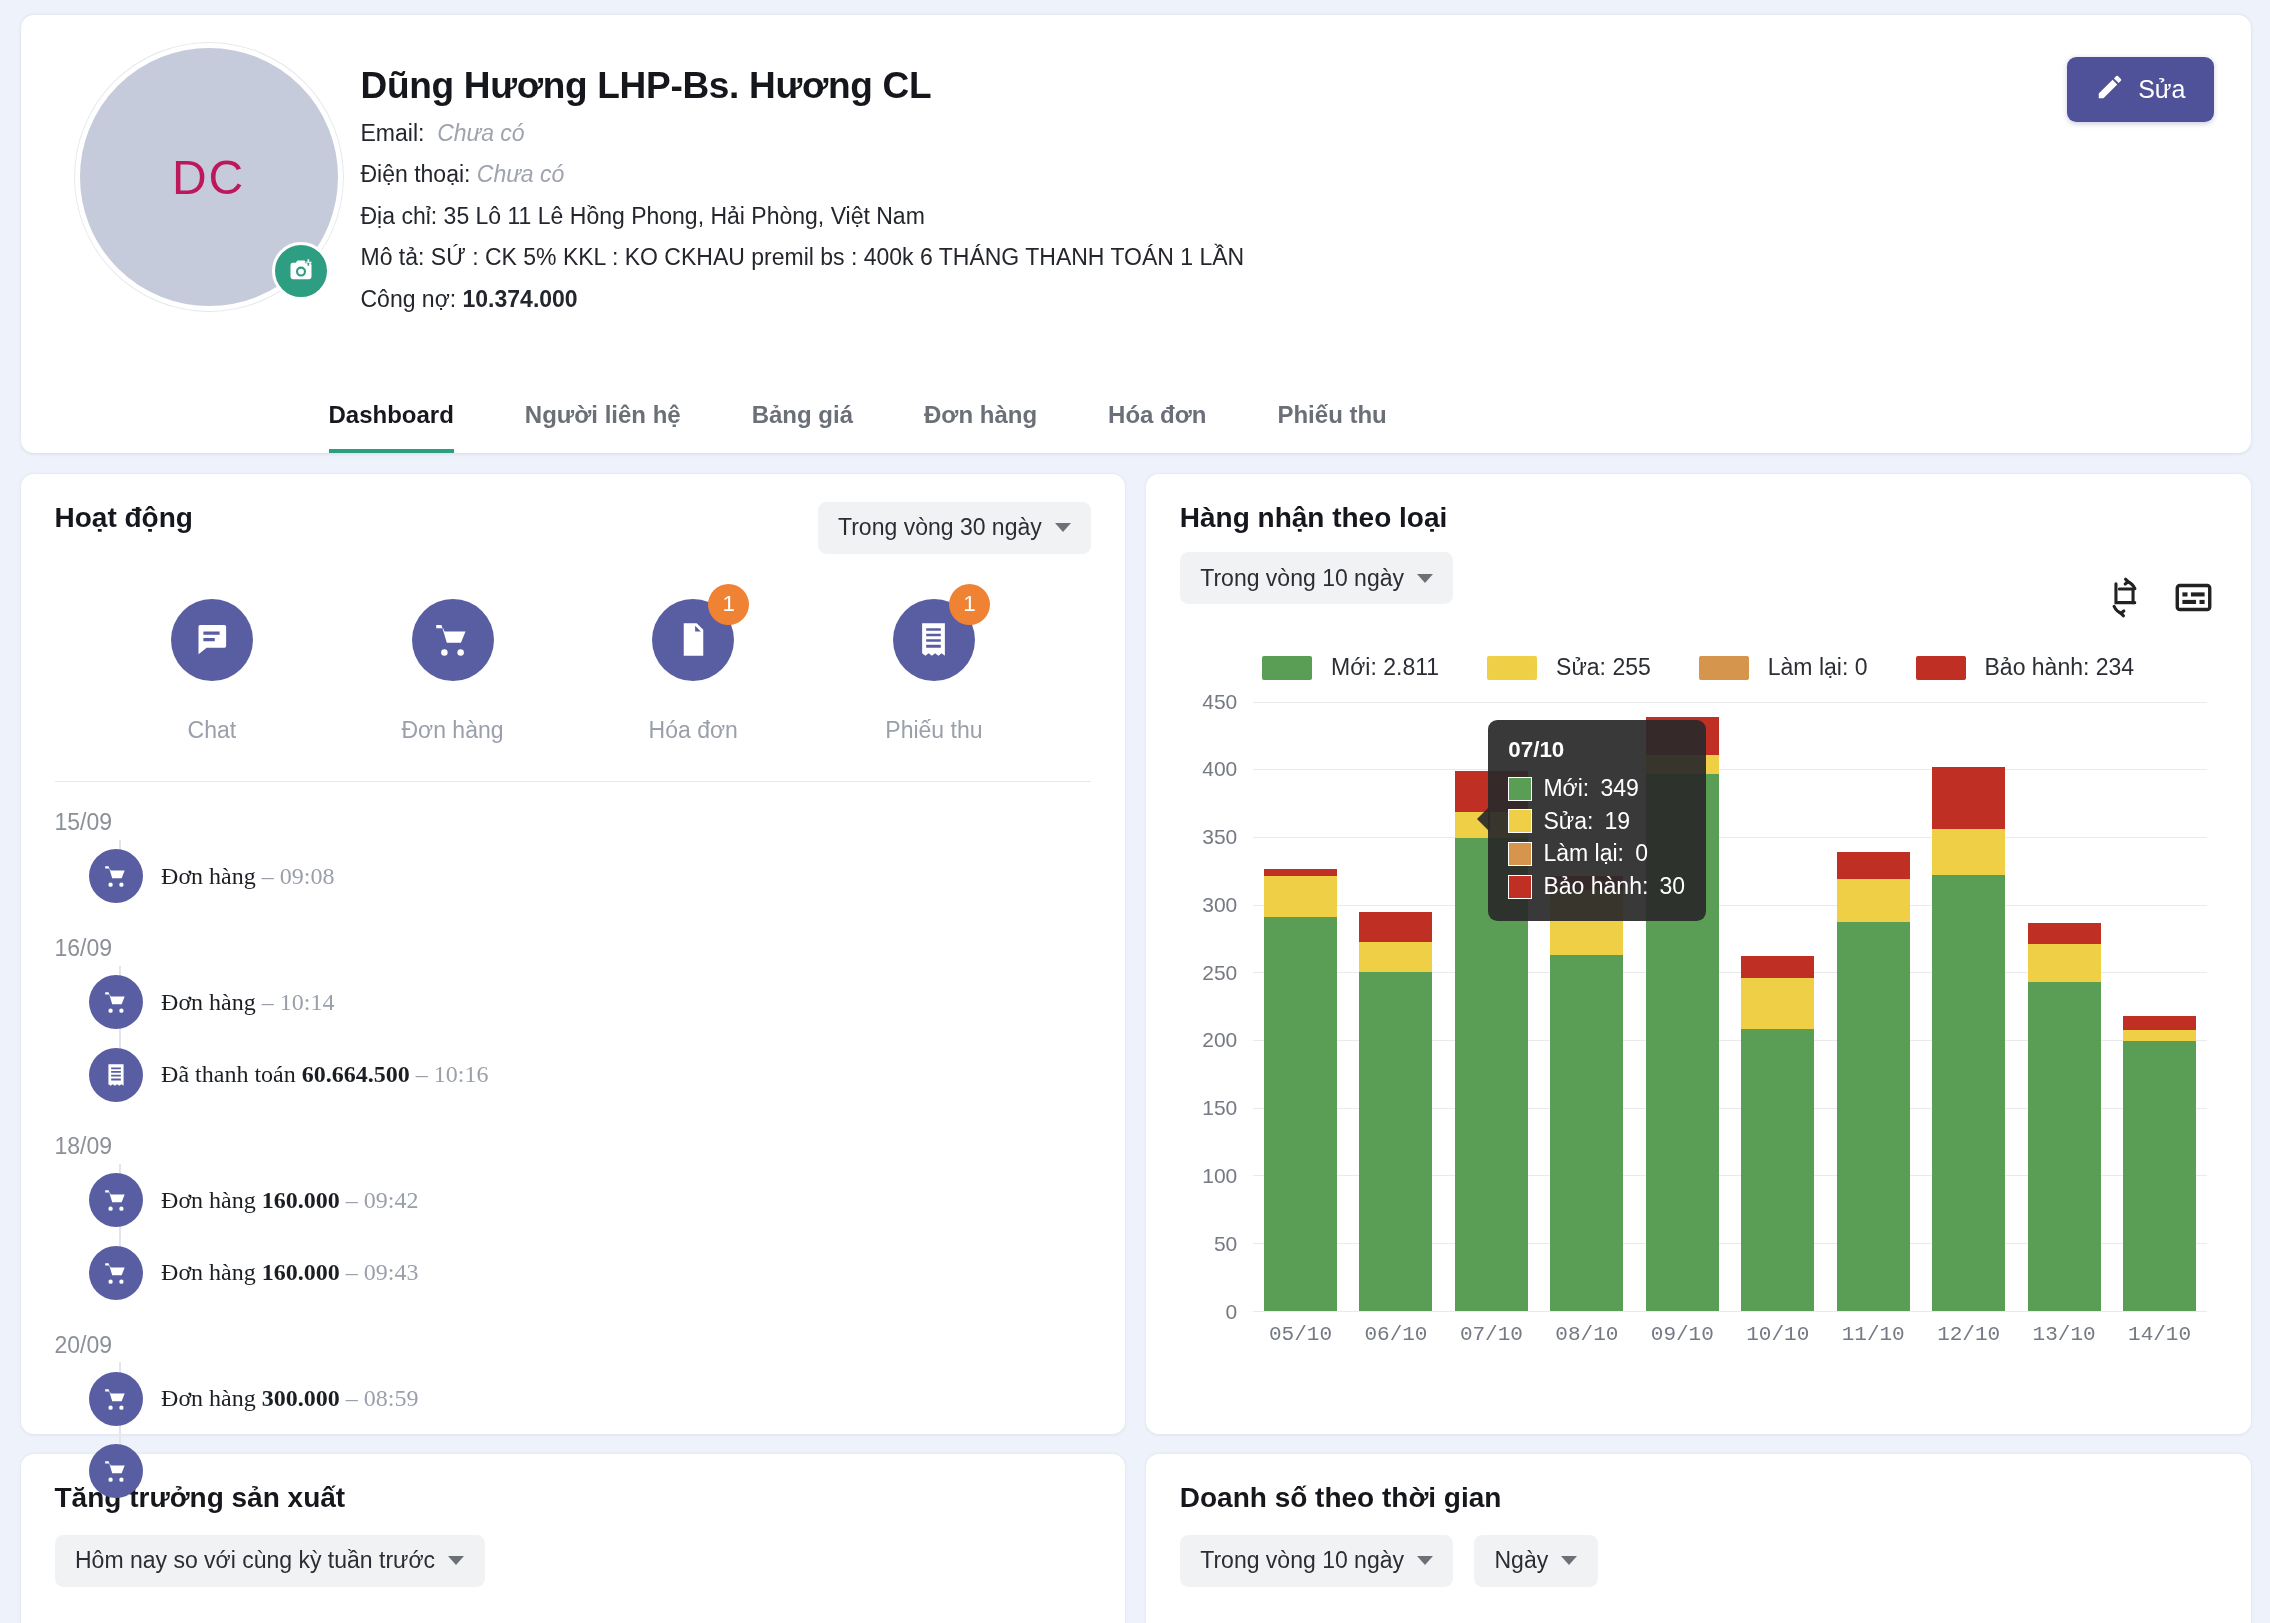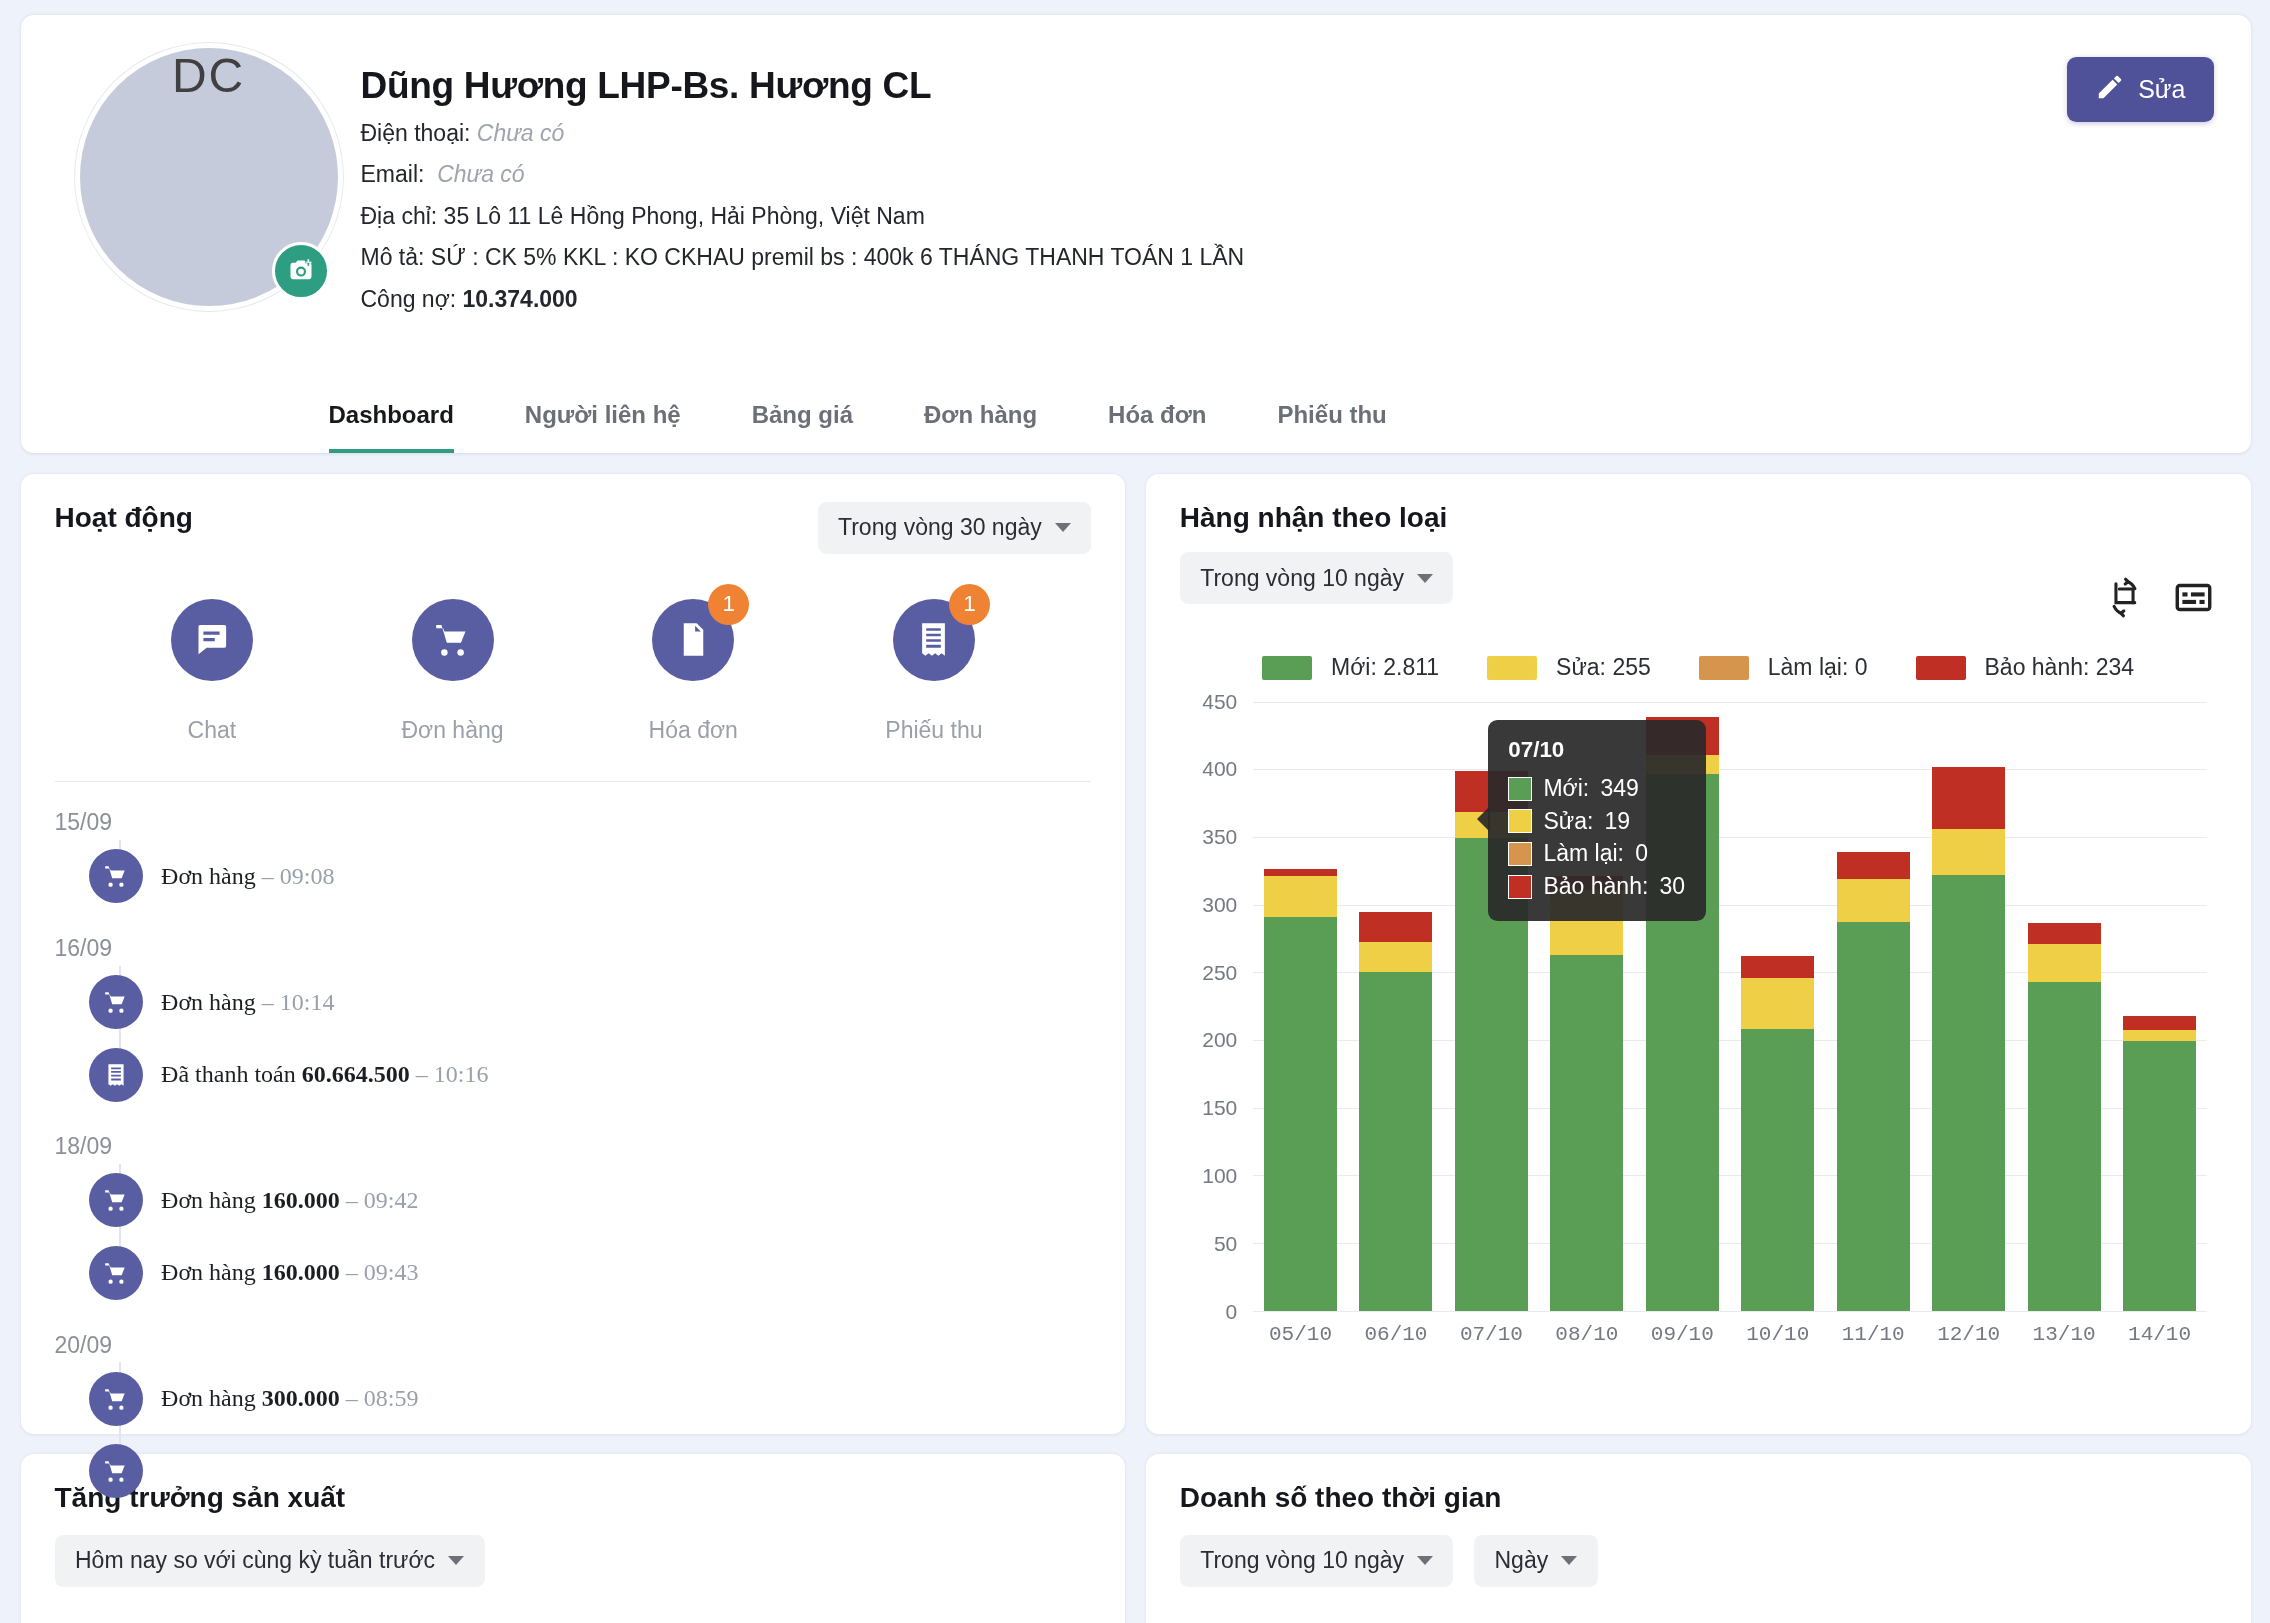--- a/index.html
+++ b/index.html
@@ -15,22 +15,22 @@
   .profile-card {
     background: #fff; border-radius: 13px;
     box-shadow: 0 0.9px 3.7px rgba(20,30,60,.10);
     position: relative; padding: 24px 32px 0 32px; height: 438px;
   }
   .avatar-wrap { position: absolute; left: 54px; top: 28px; width: 270px; height: 270px; }
   .avatar {
     width: 268px; height: 268px; border-radius: 50%;
     background: #c6cbdb; border: 5.6px solid #fff;
     box-shadow: 0 0 0 0.9px #e4e7ef;
-    display: flex; justify-content: center;
-    color: #404040; font-size: 48px; letter-spacing: 1.9px;
+    display: flex; align-items: center; justify-content: center;
+    color: #be185d; font-size: 48px; letter-spacing: 1.9px;
   }
   .cam-badge {
     position: absolute; right: 15px; bottom: 13px;
     width: 58px; height: 58px; border-radius: 50%;
     background: #2e9e83; border: 3.7px solid #fff;
     display: flex; align-items: center; justify-content: center;
   }
   .cam-badge svg { width: 28px; height: 28px; fill: #fff; }
 
   .info { margin-left: 308px; padding-top: 26px; }
@@ -167,27 +167,27 @@
         <svg viewBox="0 0 24 24">
             <path d="M9 3l-1.5 2H5a2 2 0 00-2 2v10a2 2 0 002 2h14a2 2 0 002-2V7a2 2 0 00-2-2h-2.5L15 3H9zm3 5.2a4.3 4.3 0 110 8.6 4.3 4.3 0 010-8.6zm0 1.8a2.5 2.5 0 100 5 2.5 2.5 0 000-5zM19 2v2h2v1.4h-2v2h-1.4v-2h-2V4h2V2H19z"></path>
           </svg>
       </div>
     </div>
 
     <div class="info">
       <div class="cust-name">Dũng Hương LHP-Bs. Hương CL</div>
 
       <div class="info-line">
+        <span>Email:</span>
+        &nbsp;<span class="muted-italic">Chưa có</span>
+      </div>
+
+      <div class="info-line">
         <span>Điện thoại:</span>
         <span class="muted-italic">Chưa có</span>
-      </div>
-
-      <div class="info-line">
-        <span>Email:</span>
-        &nbsp;<span class="muted-italic">Chưa có</span>
       </div>
 
       <div class="info-line">
         <span>Địa chỉ:</span>
         <span>35 Lô 11 Lê Hồng Phong, Hải Phòng, Việt Nam</span>
       </div>
 
       <div class="info-line">
         <span>Mô tả:</span>
         <span>SỨ : CK 5% KKL : KO CKHAU premil bs : 400k 6 THÁNG THANH TOÁN 1 LẦN</span>

